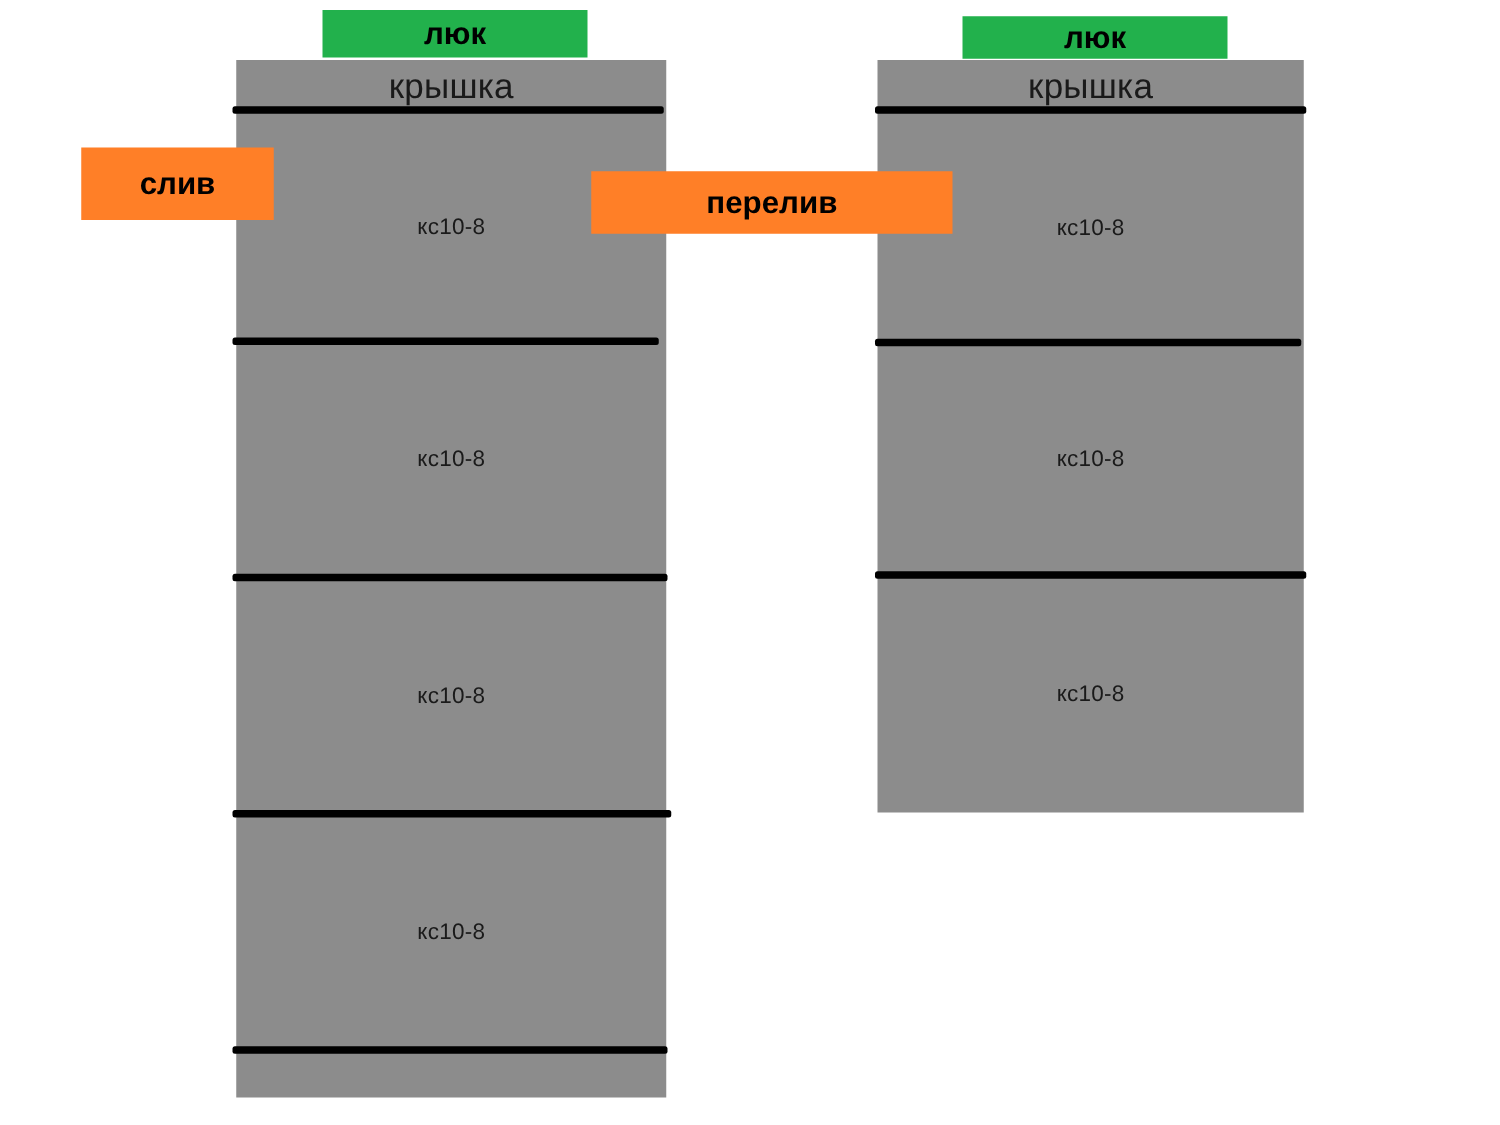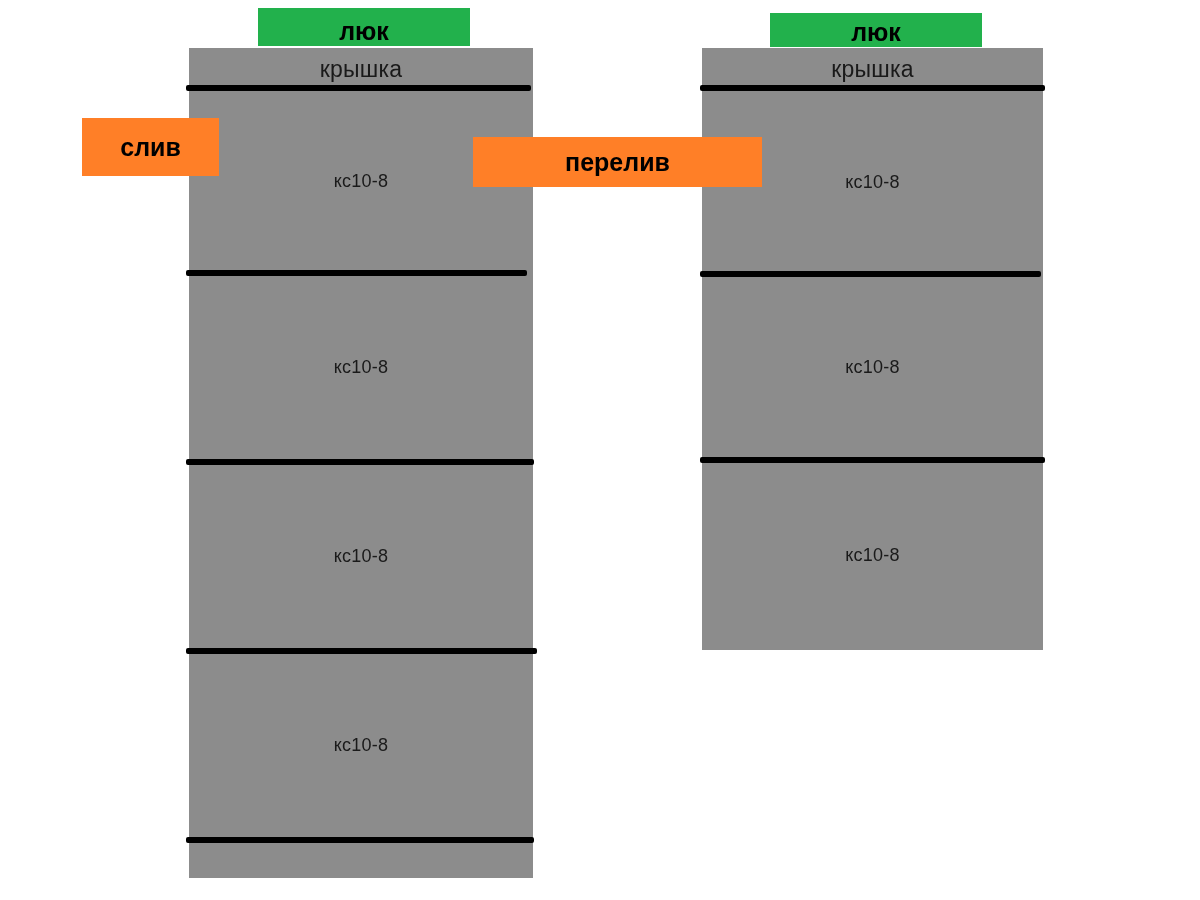--- a/index.html
+++ b/index.html
@@ -35,37 +35,37 @@
   }
   .ring-label {
     font-size: 18px;
     font-weight: 500;
     color: #1a1a1a;
     letter-spacing: 0.2px;
     white-space: nowrap;
     text-align: center;
   }
   .ring.cap .ring-label {
-    font-size: 23px;
+    font-size: 28px;
   }
 
   
   .seam {
     position: absolute;
     height: 6px;
     background: #000000;
     border-radius: 2px;
   }
 
   
   .hatch {
     position: absolute;
     background: #22b14c;
     display: flex;
-    align-items: flex-end;
+    align-items: center;
     justify-content: center;
   }
   .hatch-label {
     font-size: 25px;
     font-weight: bold;
     color: #000000;
     white-space: nowrap;
   }
 
   
@@ -142,21 +142,21 @@
 
     <div class="ring" style="top:412px; height:190px;">
       <span class="ring-label">кс10-8</span>
     </div>
   </div>
 
   <div class="seam" style="left:700px; top:85px; width:345px;"></div>
   <div class="seam" style="left:700px; top:271px; width:341px;"></div>
   <div class="seam" style="left:700px; top:457px; width:345px;"></div>
 
-  <div class="pipe" style="left:82px; top:118px; width:137px; height:58px;">
+  <div class="pipe" style="left:65px; top:118px; width:154px; height:58px;">
     <span class="pipe-label">слив</span>
   </div>
 
   <div class="pipe" style="left:473px; top:137px; width:289px; height:50px;">
     <span class="pipe-label">перелив</span>
   </div>
 
 </div>
 
 </body></html>

